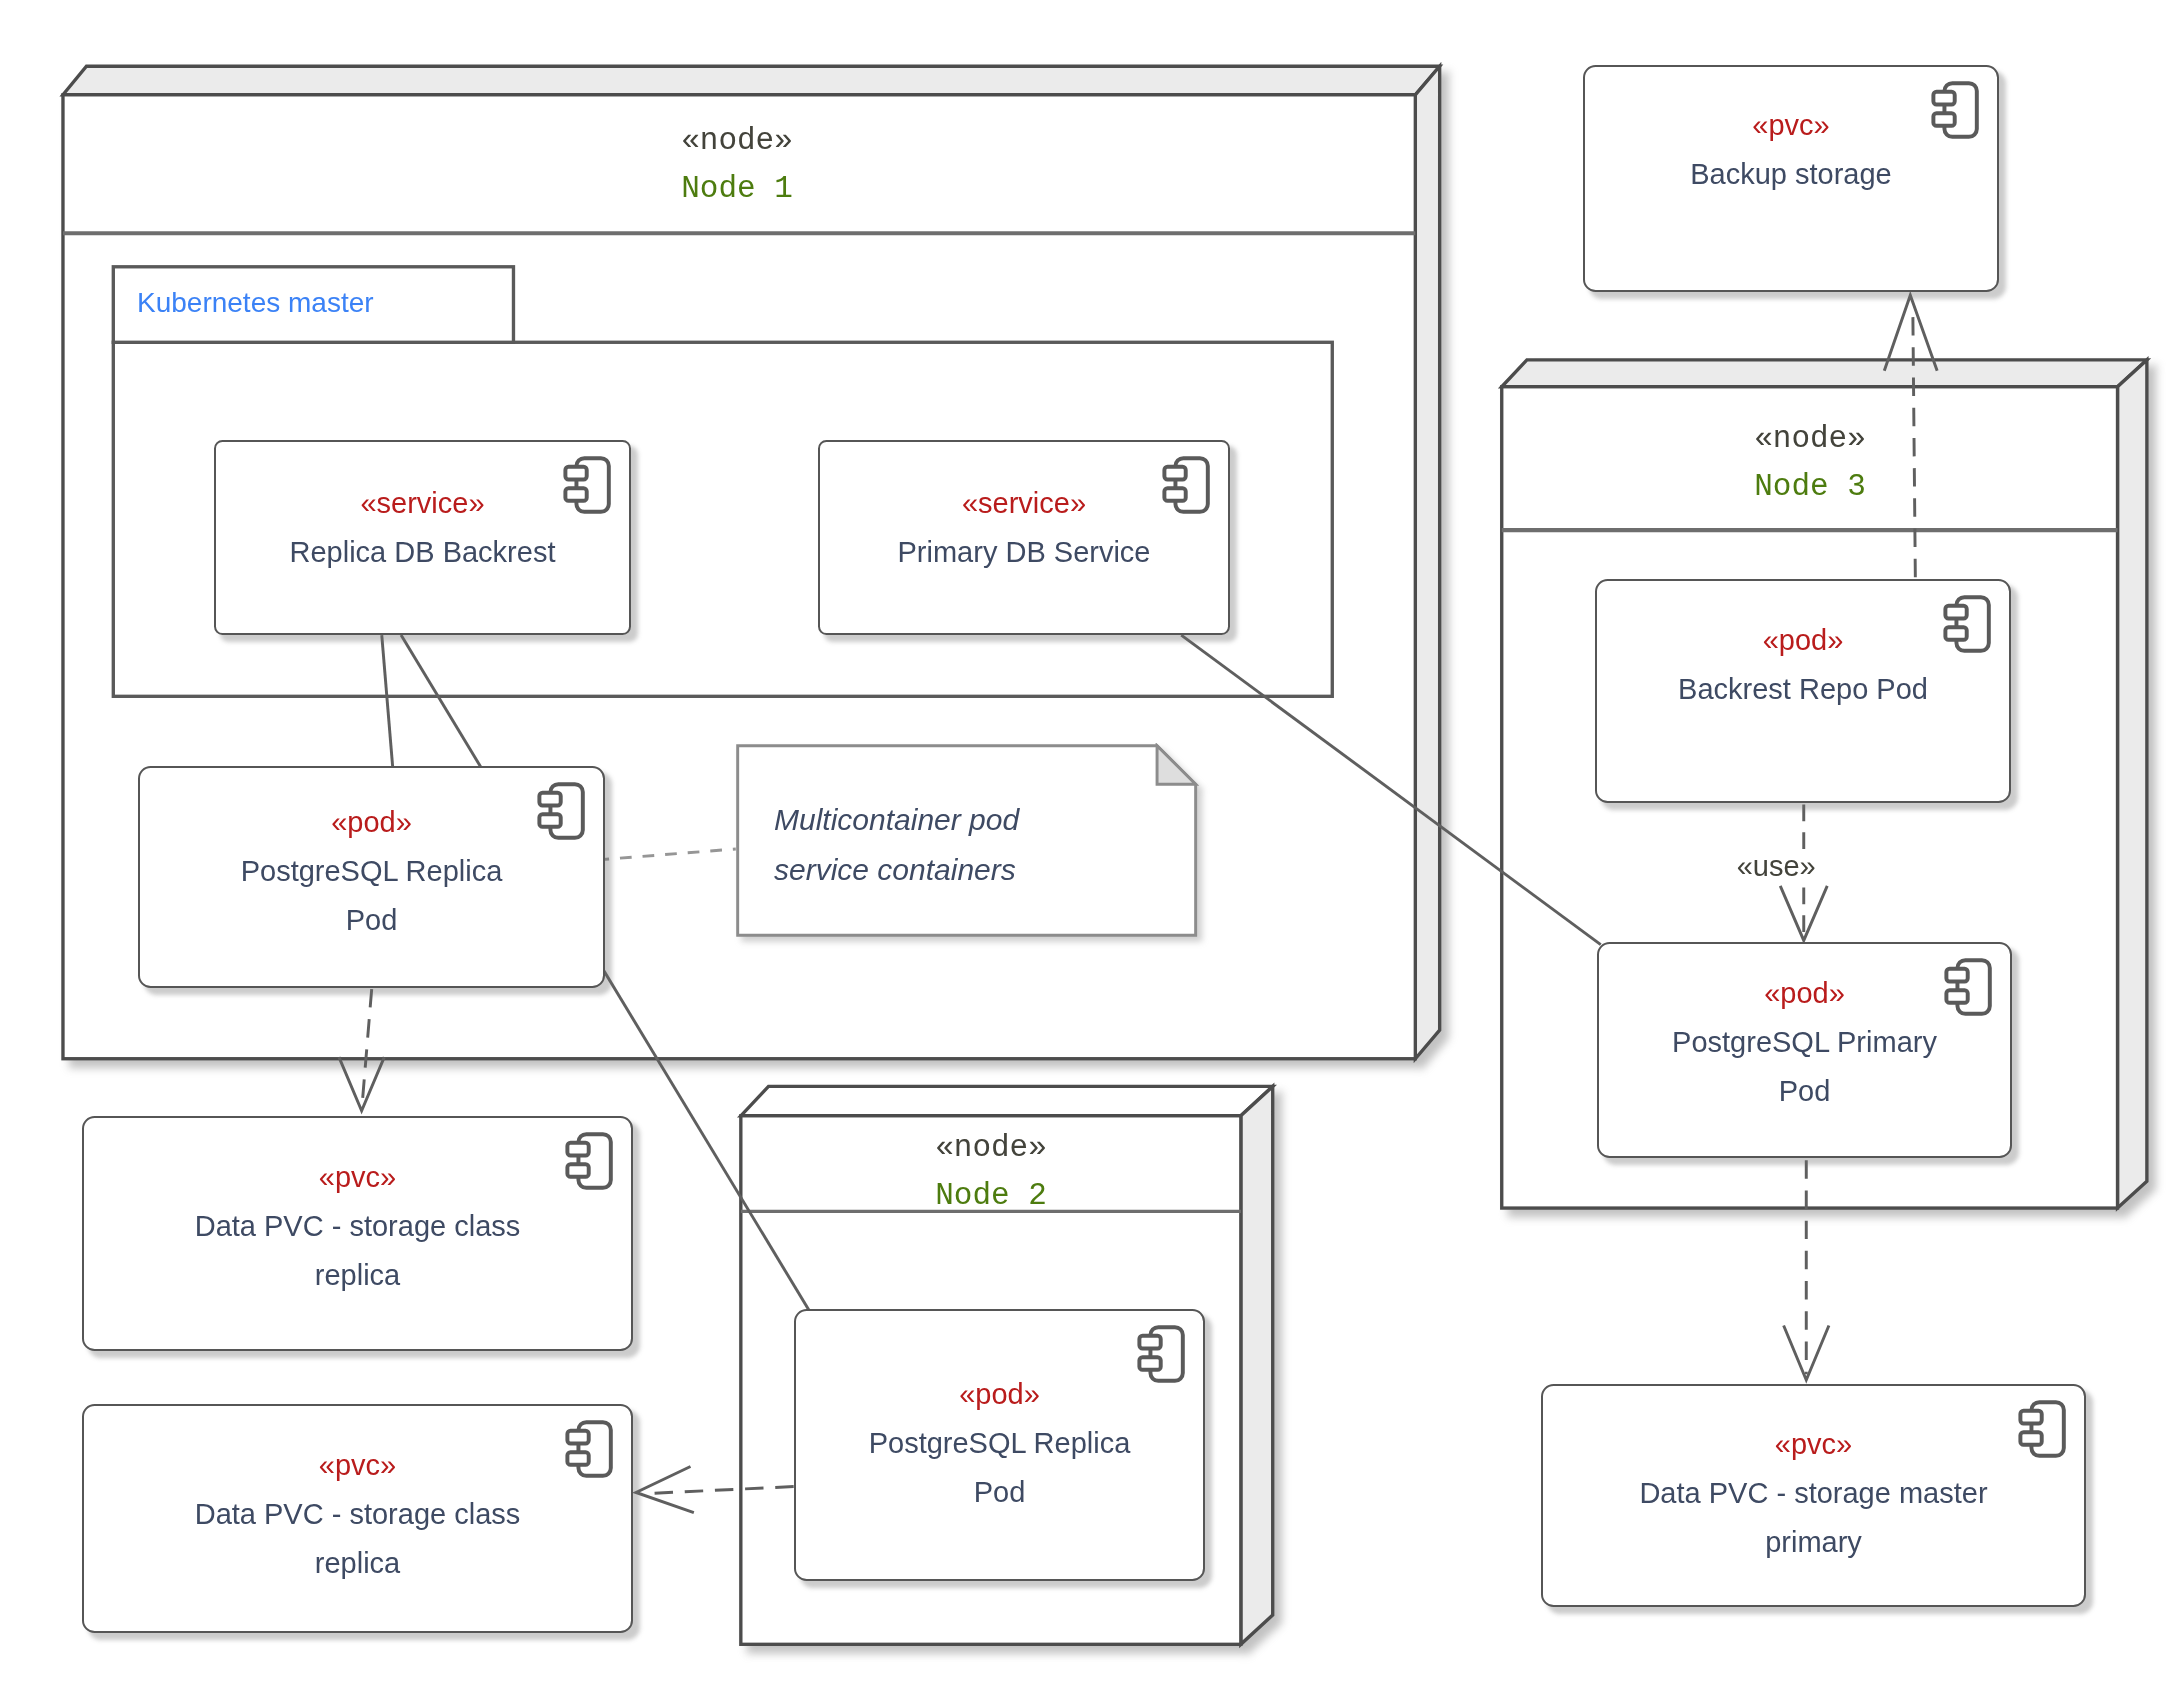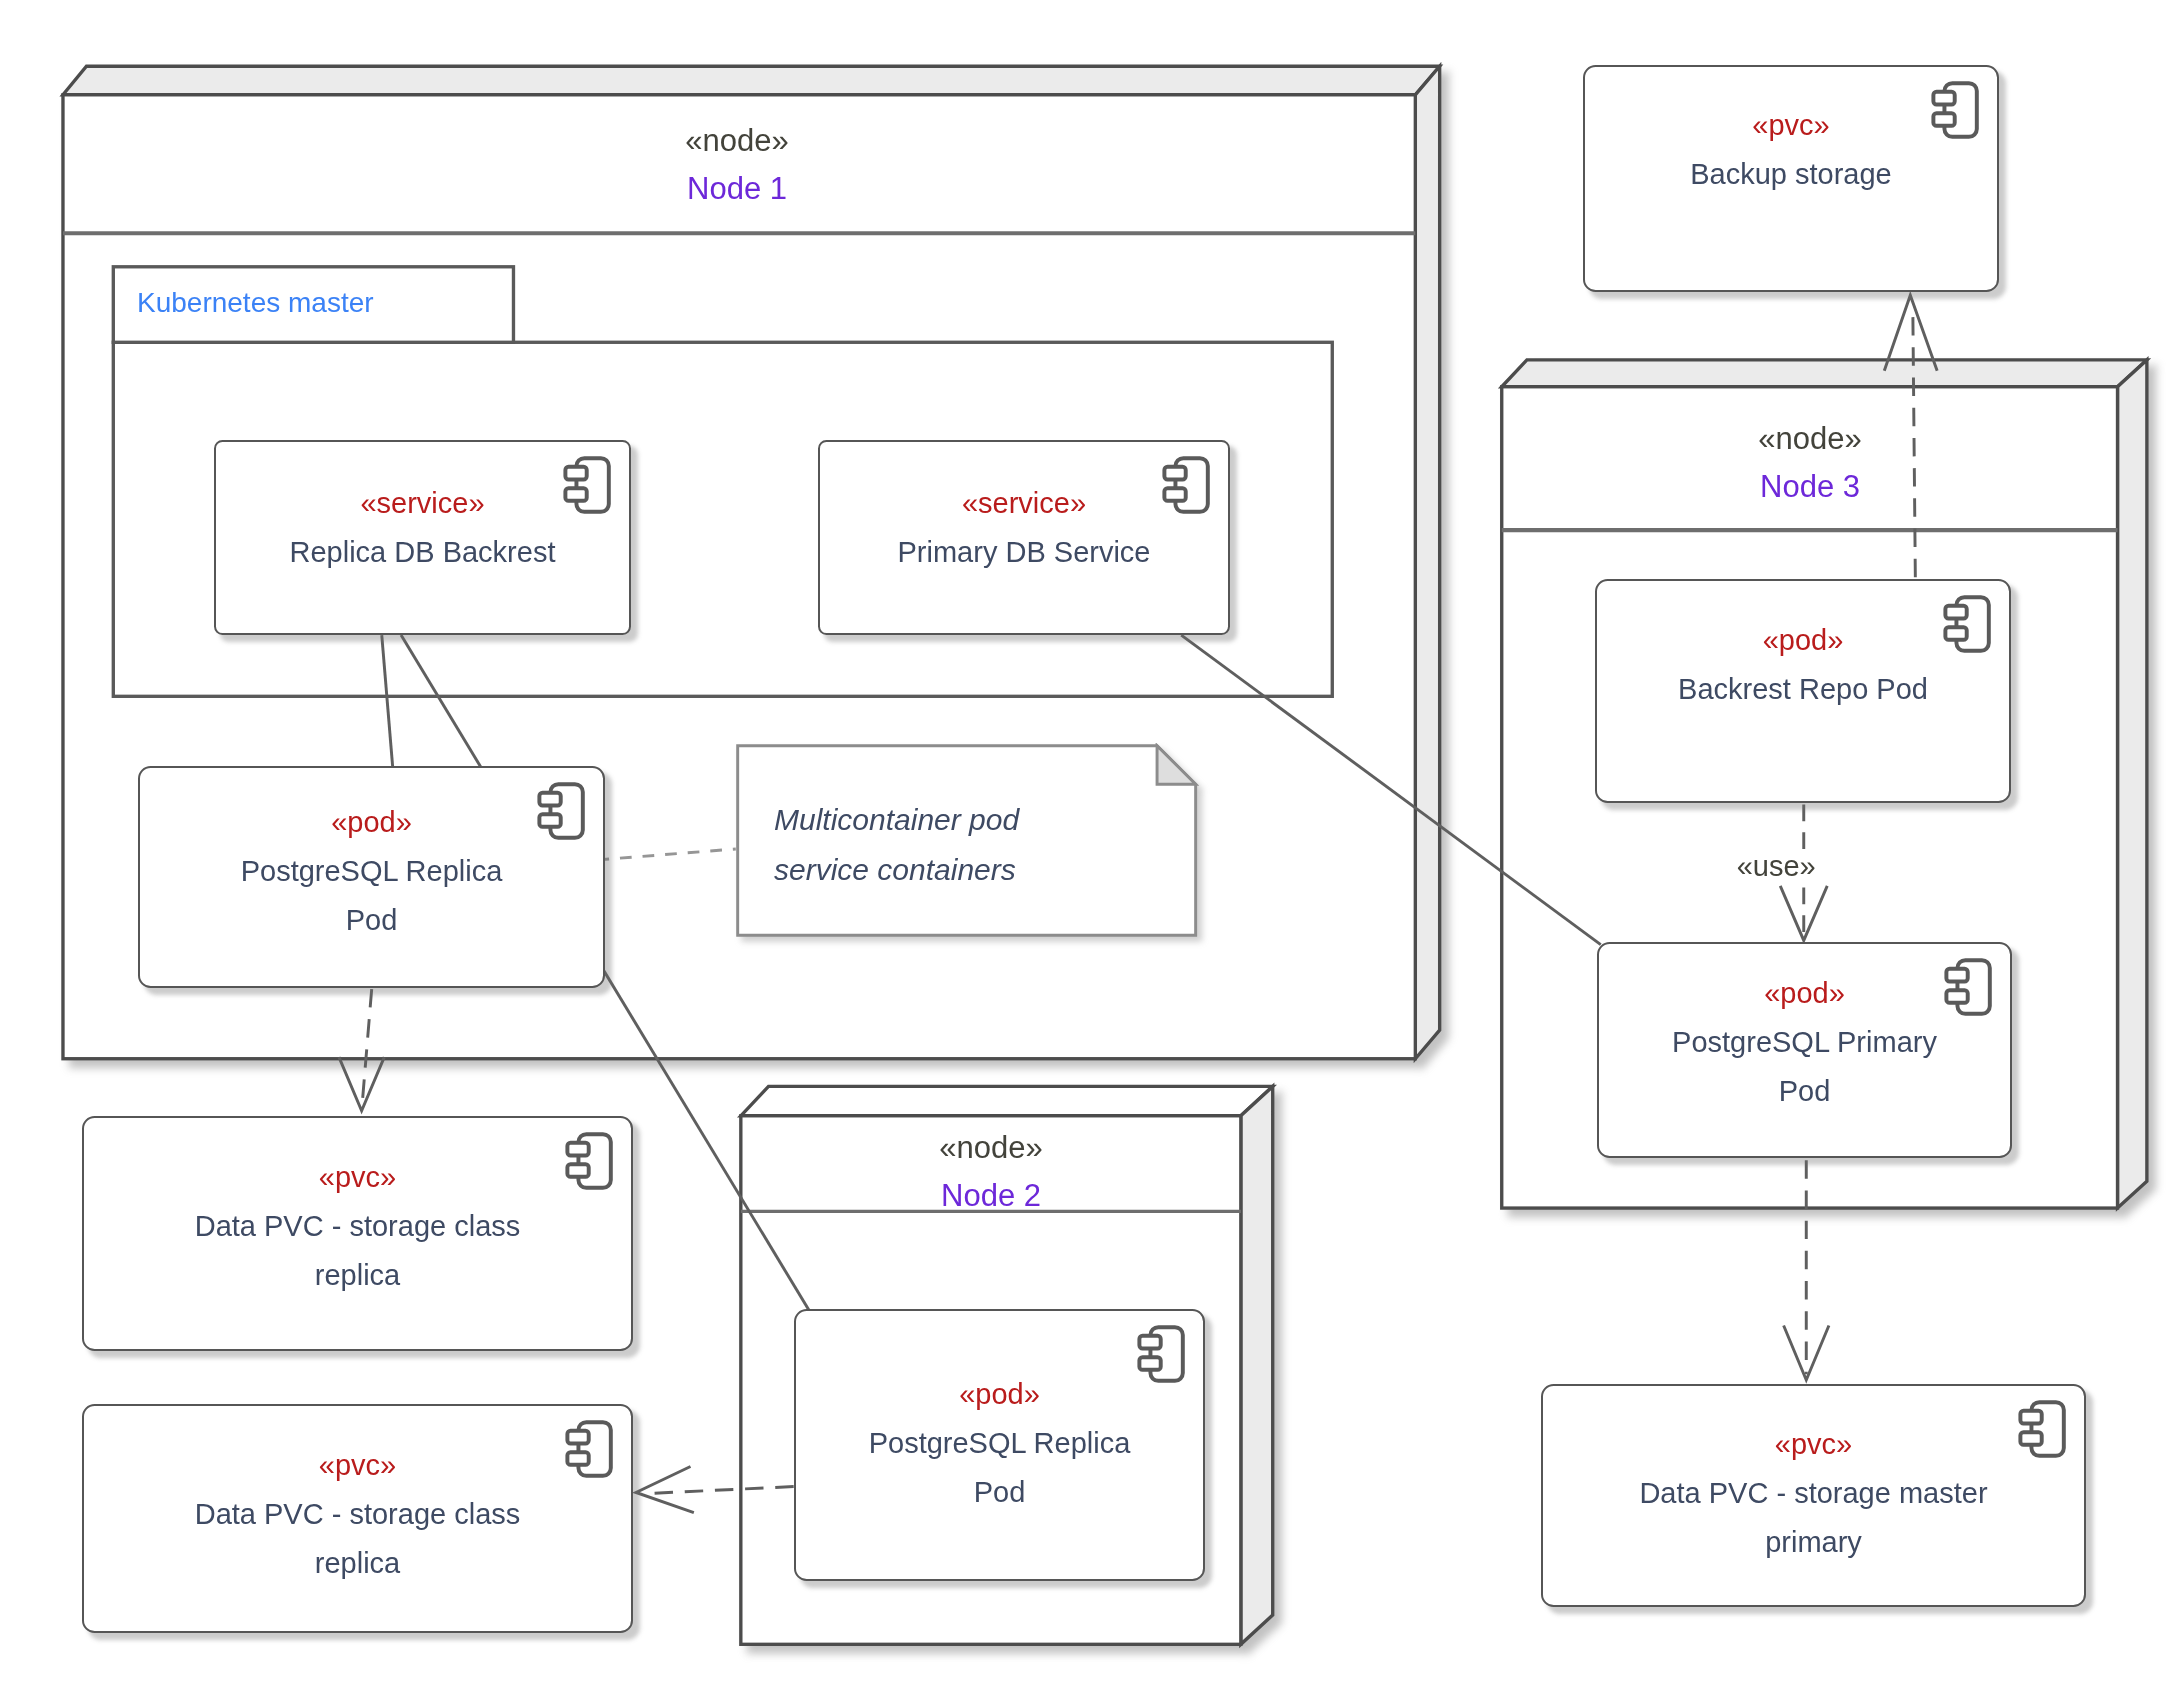--- a/index.html
+++ b/index.html
@@ -11,24 +11,24 @@
     font-family:"Liberation Sans", sans-serif;
     overflow:hidden;
   }
   .layer{position:absolute;left:0;top:0;width:2183px;height:1698px;}
   #back-layer{z-index:1;}
   #wire-layer{z-index:3;pointer-events:none;}
 
   
   .hdr{
     position:absolute;z-index:2;text-align:center;
-    color:#3f3f3f;font-size:31px;line-height:48px;
+    color:#3f3f3f;font-size:31px;line-height:48px;font-family:Liberation Mono, monospace;
   }
   .hdr .stereo{color:#43433b;}
-  .hdr .nname{color:#6d28d9;}
+  .hdr .nname{color:#4d7c0f;}
 
   
   .folder-label{
     position:absolute;z-index:2;color:#3b82f6;font-size:28px;
   }
 
   
   .ebox{
     position:absolute;z-index:4;background:#ffffff;
     border:2.5px solid #565656;border-radius:12.6px;

